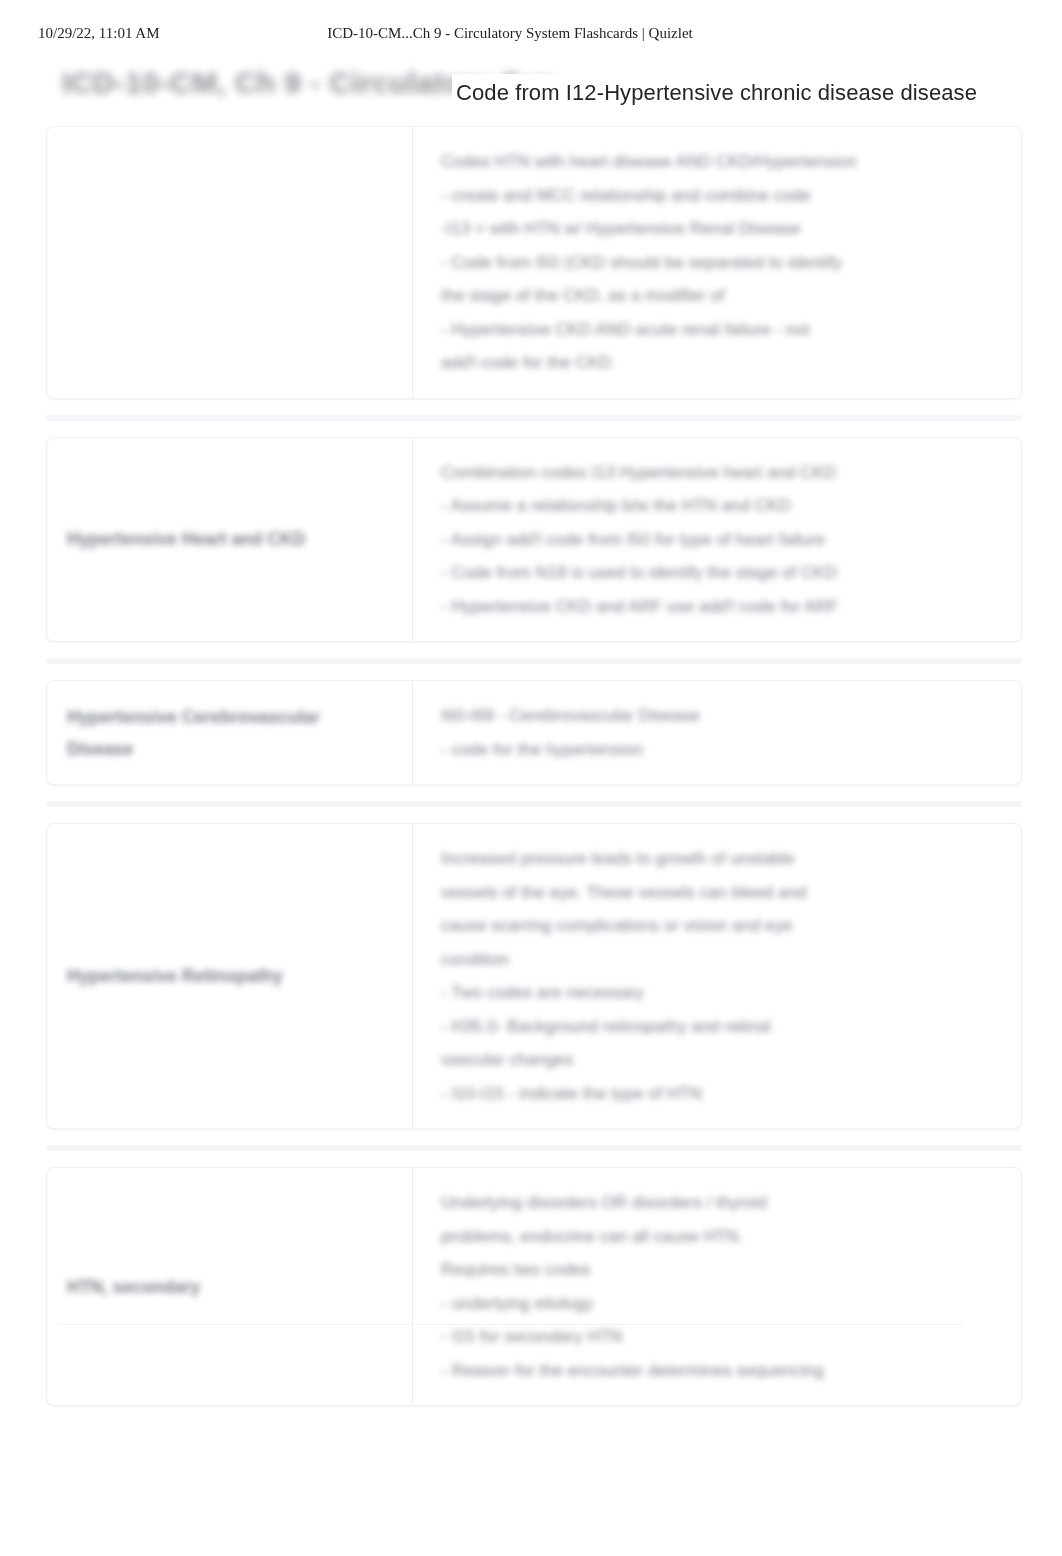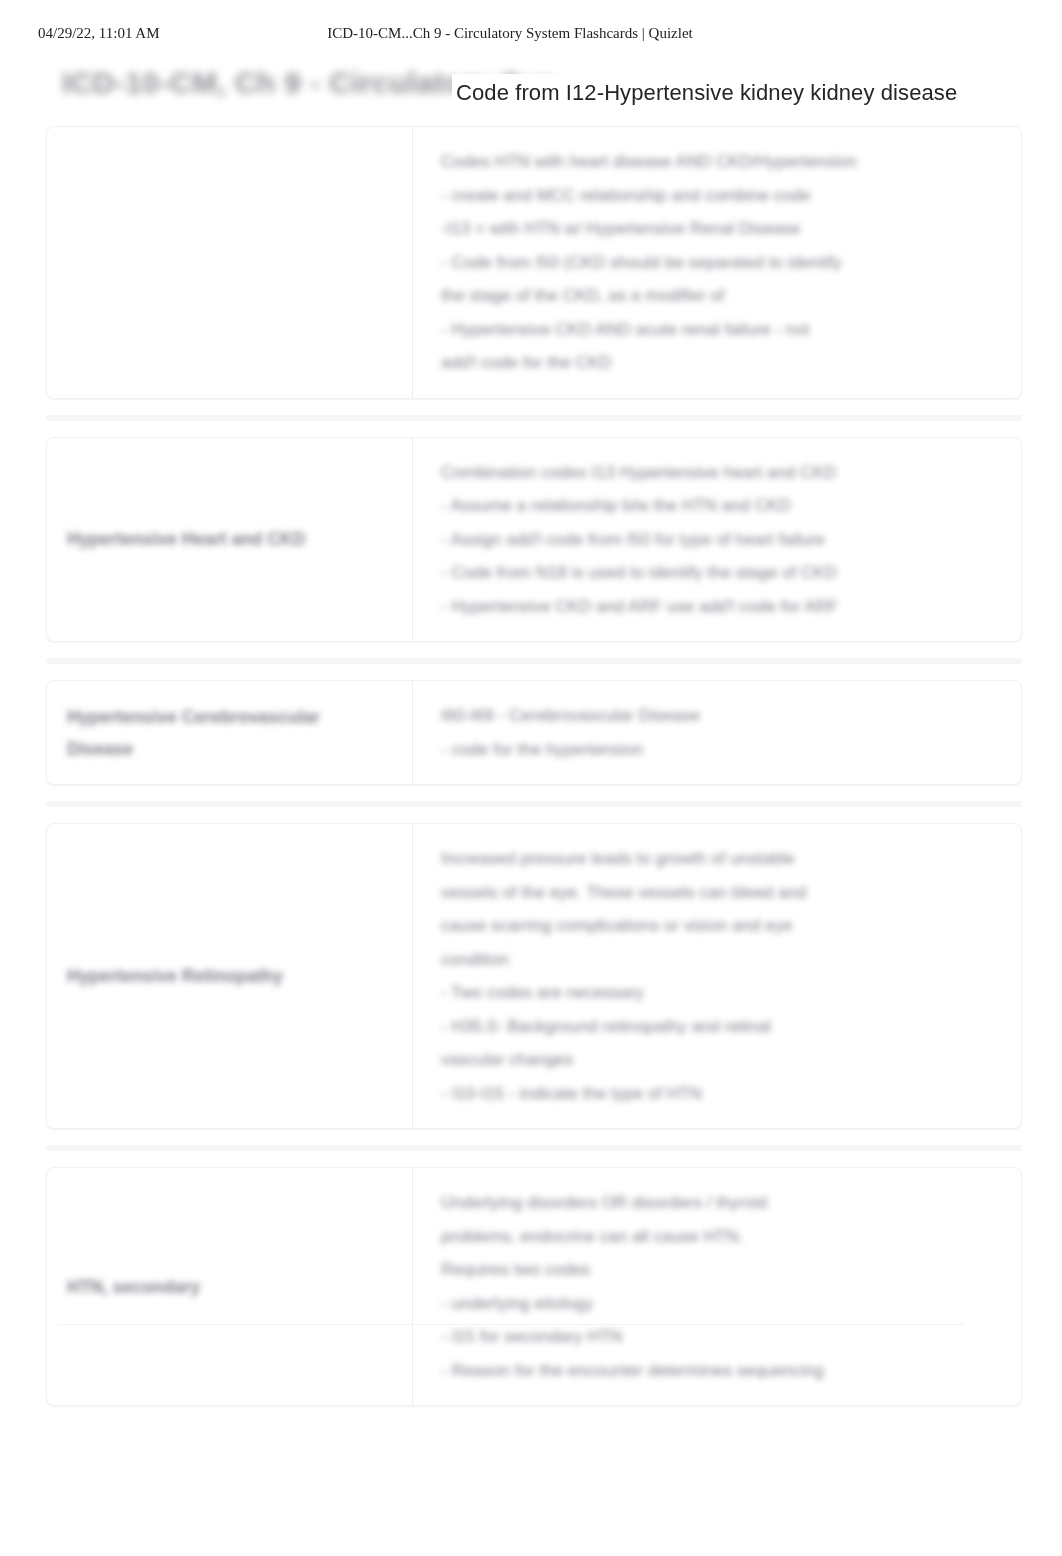--- a/index.html
+++ b/index.html
@@ -146,27 +146,27 @@
     top: 1324px;
     width: 906px;
     height: 1px;
     background: #f3f4f6;
   }
 </style>
 </head>
 <body>
 
 <div class="print-header">
-  <span class="ph-date">04/29/22, 11:01 AM</span>
+  <span class="ph-date">10/29/22, 11:01 AM</span>
   <span class="ph-title">ICD-10-CM...Ch 9 - Circulatory System Flashcards | Quizlet</span>
 </div>
 
 <div class="page-title">ICD-10-CM, Ch 9 - Circulatory Sys...</div>
 
-<div class="overlay-note">Code from I12-Hypertensive kidney kidney disease</div>
+<div class="overlay-note">Code from I12-Hypertensive chronic disease disease</div>
 
 <div class="cards">
 
   <div class="card h1">
     <div class="term-cell">
       <div class="blurtext"></div>
     </div>
     <div class="def-cell">
       <div class="blurtext">Codes HTN with heart disease AND CKD/Hypertension
 - create and MCC relationship and combine code

